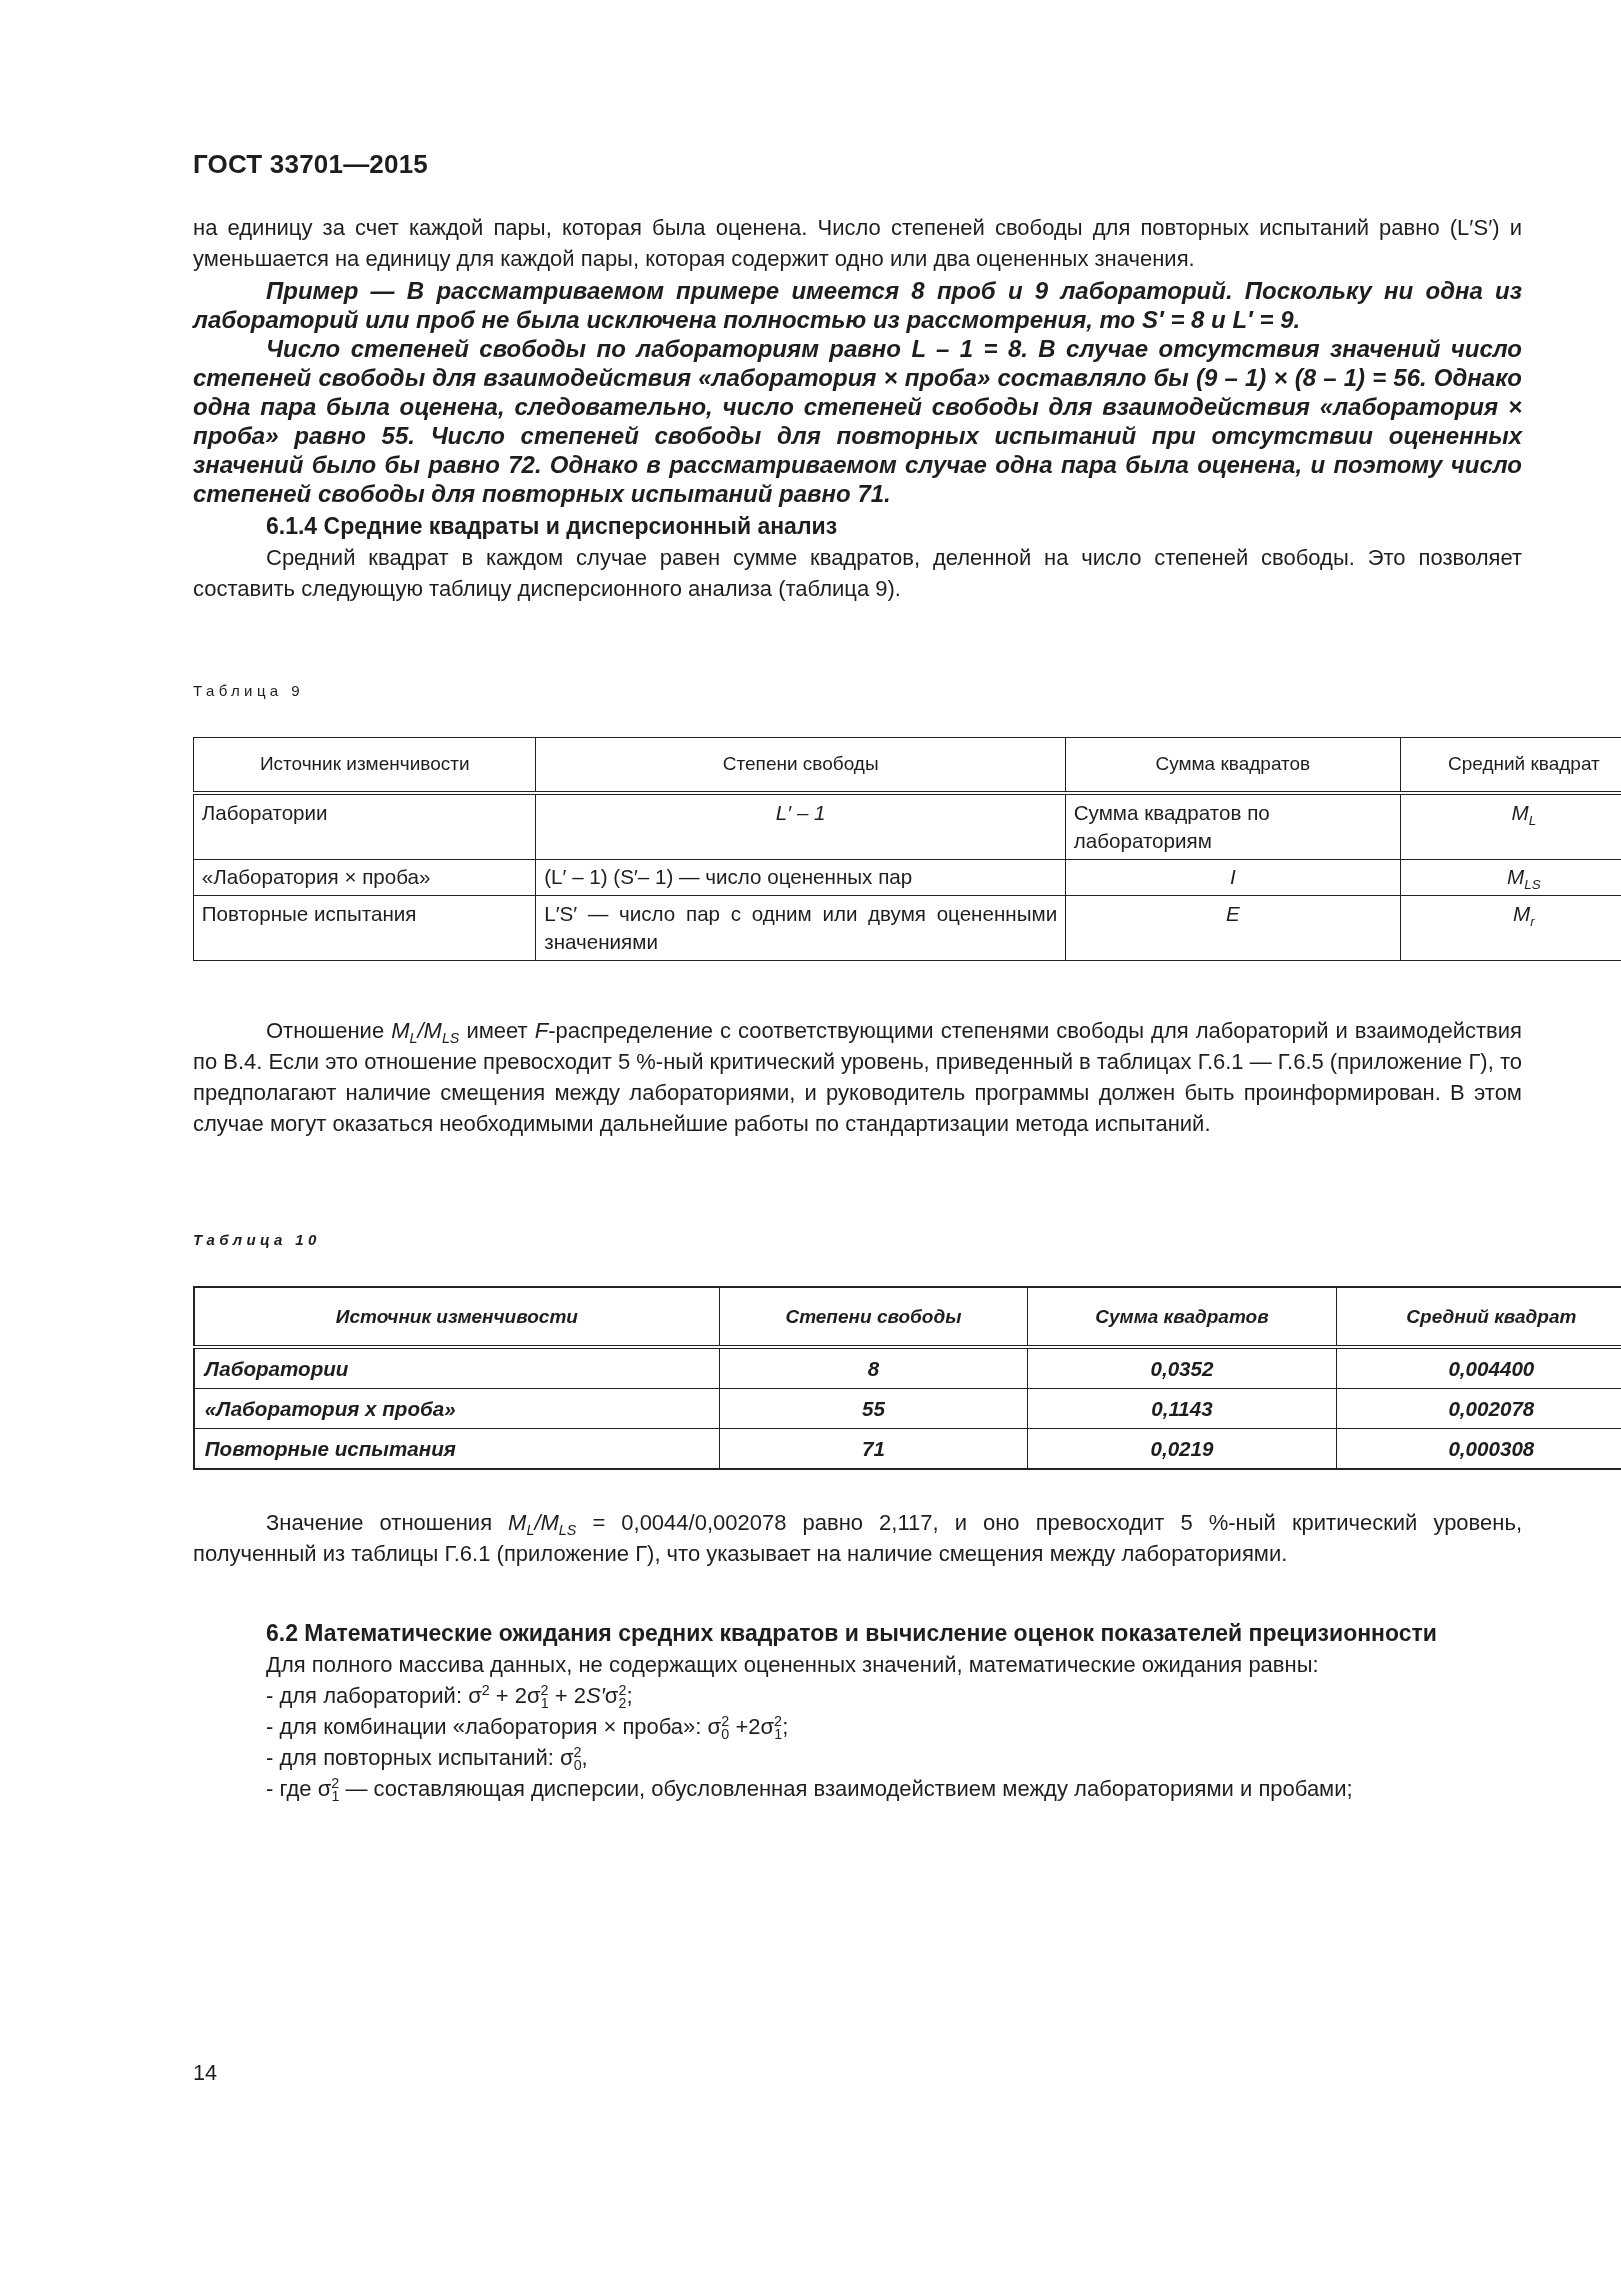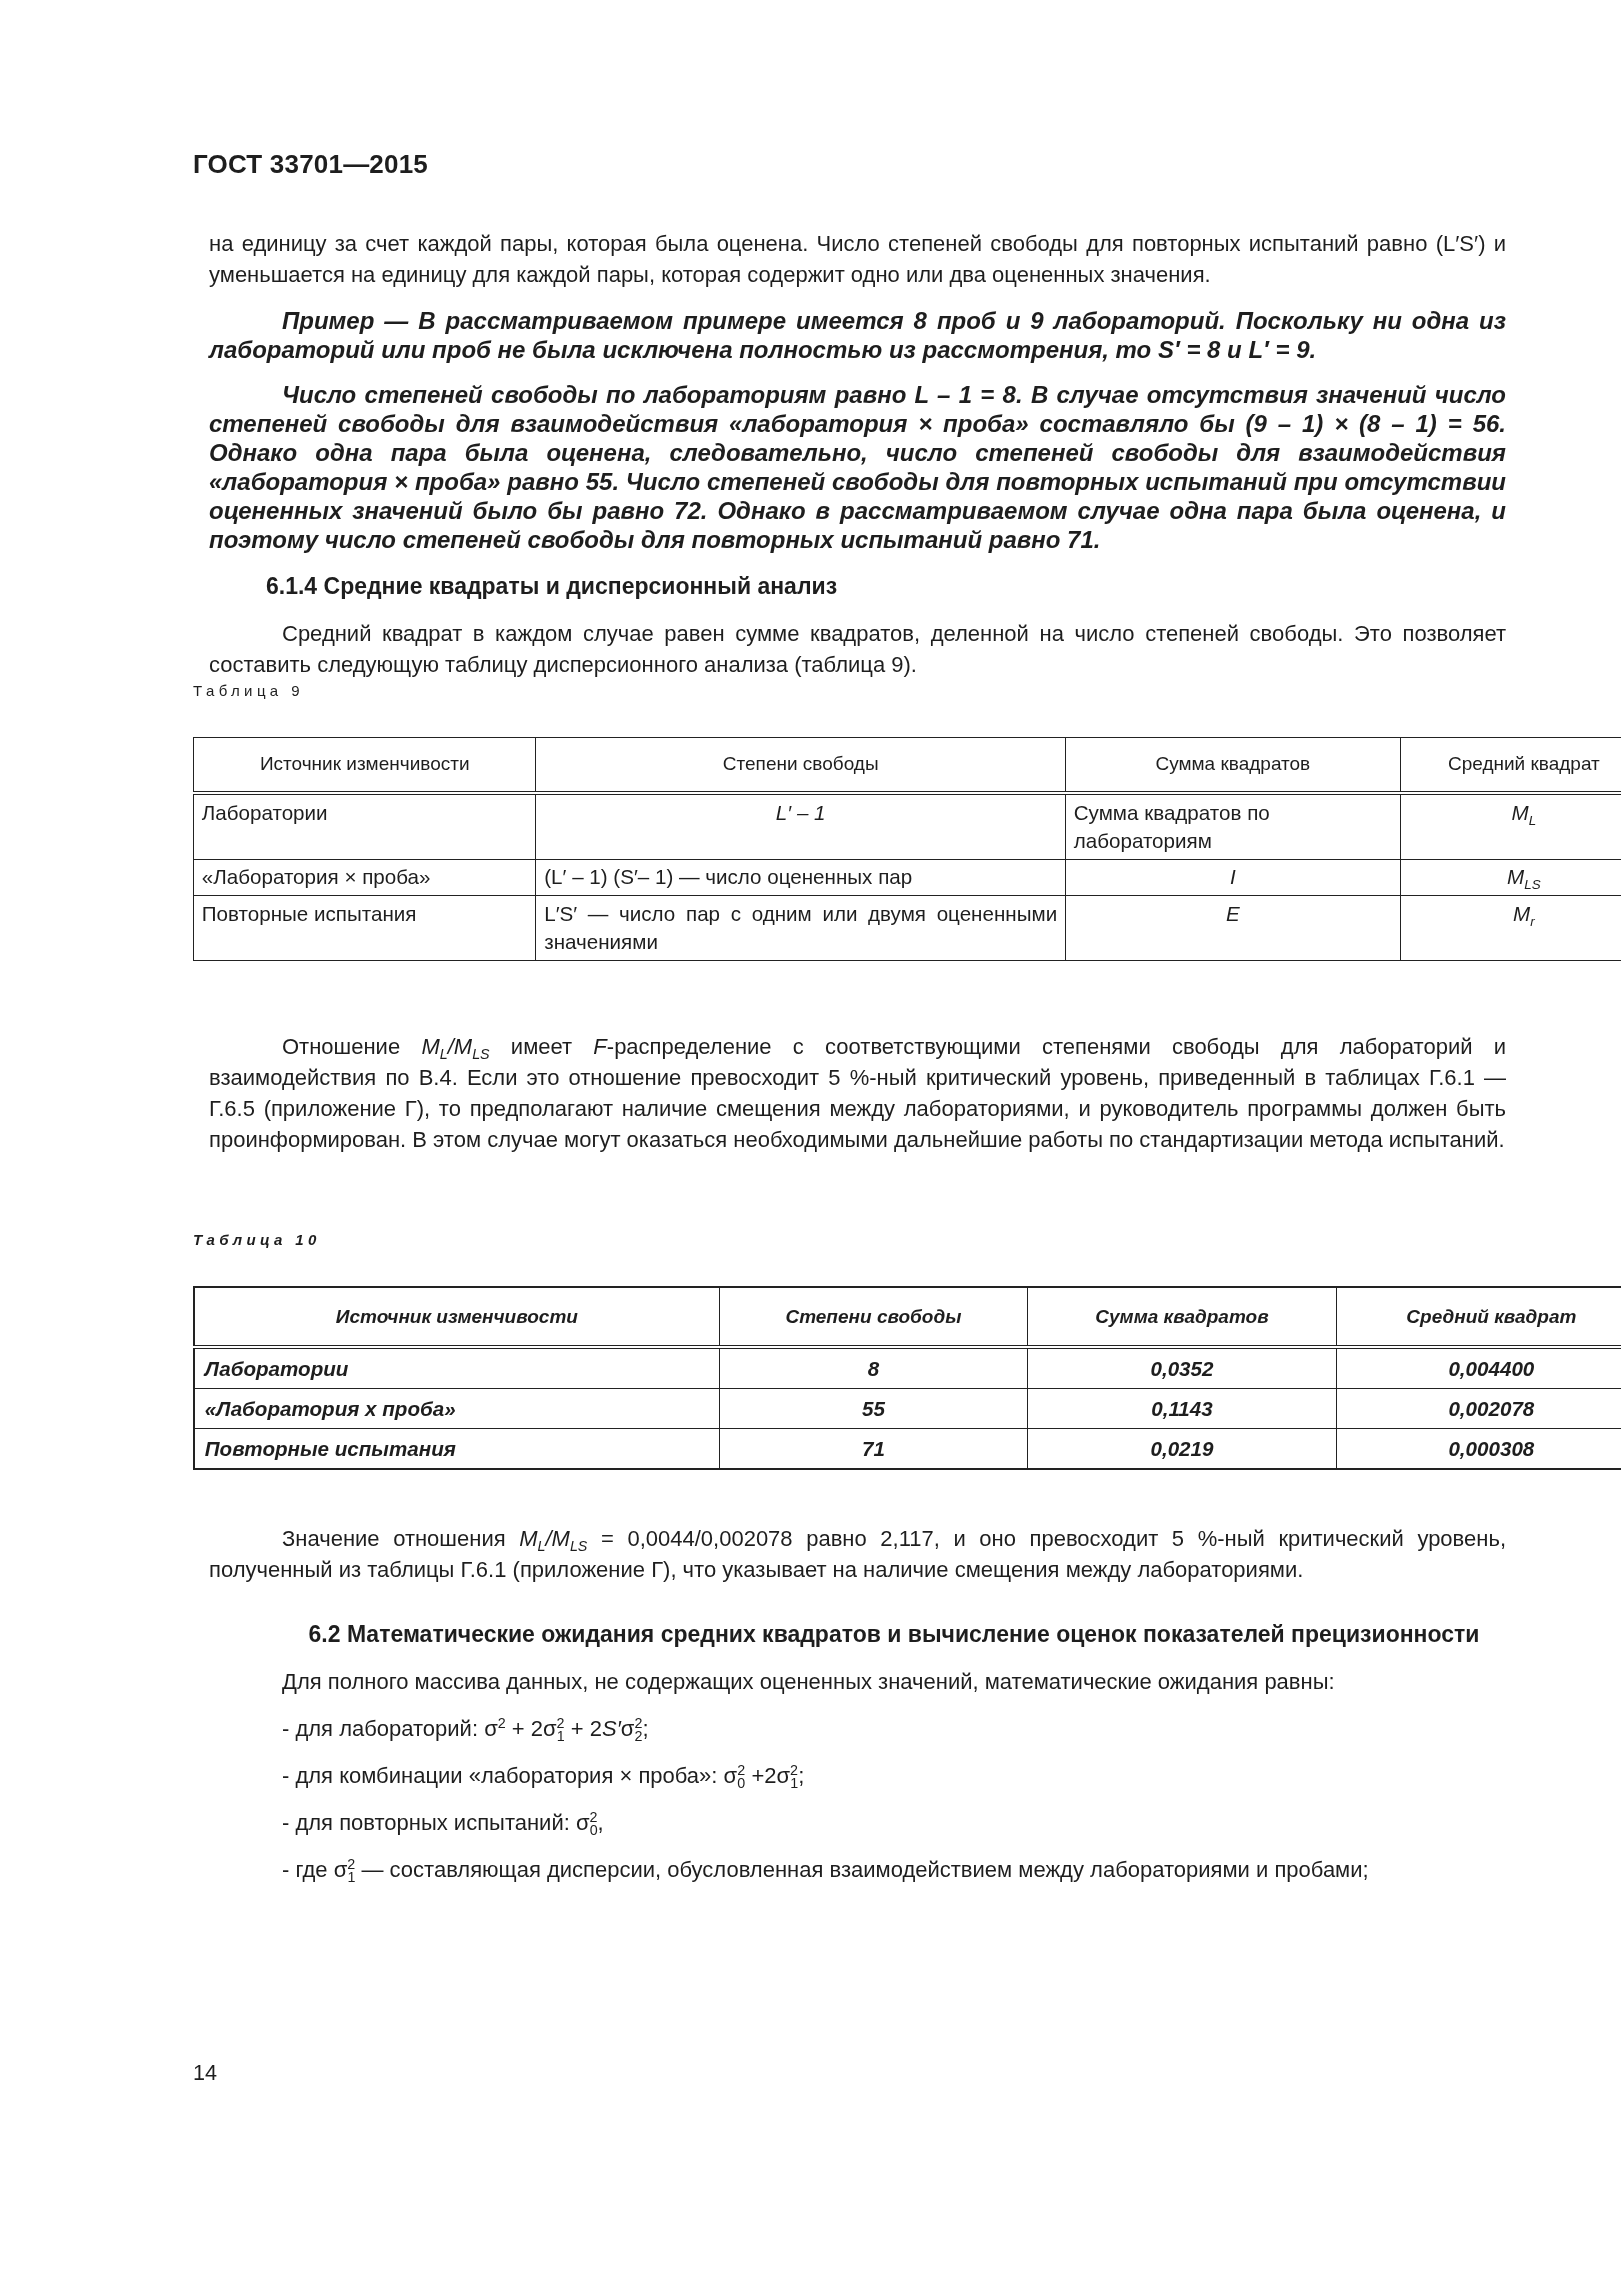--- a/index.html
+++ b/index.html
@@ -1,20 +1,20 @@
 <!DOCTYPE html>
 <html><head>
 <meta charset="utf-8">
 <style>
   html, body { margin: 0; padding: 0; background: #ffffff; }
   body { width: 1621px; height: 2293px; position: relative; overflow: hidden;
          font-family: "Liberation Sans", sans-serif; color: #1e1e1e; }
   .page { position: absolute; left: 193px; top: 0; width: 1329px; }
   .hdr { position: absolute; top: 149px; left: 0; font-size: 26px; font-weight: bold; letter-spacing: 0.2px; }
-  .txt { font-size: 22px; line-height: 31px; text-align: justify; margin: 16px; }
+  .txt { font-size: 22px; line-height: 31px; text-align: justify; margin: 0; }
   .ind { text-indent: 73px; }
   .ex { font-style: italic; font-weight: bold; font-size: 24px; line-height: 29px; }
   .h3 { font-weight: bold; font-size: 23px; line-height: 32px; margin: 0; }
   .blk { position: absolute; left: 0; width: 1329px; }
   .cap { font-size: 15px; letter-spacing: 4.4px; }
   .cap.bi { font-style: italic; font-weight: bold; }
   table { border-collapse: collapse; width: 1455px; }
   .t9 td, .t9 th { border: 1.5px solid #222; font-size: 20.6px; line-height: 28px; padding: 3.9px 7.8px; vertical-align: top; font-weight: normal; }
   .t9 th { height: 45px; vertical-align: middle; text-align: center; font-size: 19px; }
   .t9 thead tr { border-bottom: 4.9px double #222; }
@@ -124,21 +124,21 @@
           <td class="c">71</td>
           <td class="c">0,0219</td>
           <td class="c">0,000308</td>
         </tr>
       </tbody>
     </table>
   </div>
 
   <div class="blk" style="top:1507px;">
     <p class="txt ind"><span>Значение отношения </span><i>M</i><sub class="it">L</sub><i>/M</i><sub class="it">LS</sub><span> = 0,0044/0,002078 равно 2,117, и оно превосходит 5 %-ный критический уровень, полученный из таблицы Г.6.1 (приложение Г), что указывает на наличие смещения между лабораториями.</span></p>
-    <p class="h3 ind" style="margin-top:33px; text-align:center;">6.2 Математические ожидания средних квадратов и вычисление оценок показателей прецизионности</p>
+    <p class="h3 ind" style="margin-top:48px; text-align:left;">6.2 Математические ожидания средних квадратов и вычисление оценок показателей прецизионности</p>
     <p class="txt ind">Для полного массива данных, не содержащих оцененных значений, математические ожидания равны:</p>
     <p class="txt li"><span>- для лабораторий: </span>σ<sup>2</sup> + 2σ<sup>2</sup><sub style="margin-left:-7.8px">1</sub> + 2<i>S′</i>σ<sup>2</sup><sub style="margin-left:-7.8px">2</sub>;</p>
     <p class="txt li"><span>- для комбинации «лаборатория × проба»: </span>σ<sup>2</sup><sub style="margin-left:-7.8px">0</sub> +2σ<sup>2</sup><sub style="margin-left:-7.8px">1</sub>;</p>
     <p class="txt li"><span>- для повторных испытаний: </span>σ<sup>2</sup><sub style="margin-left:-7.8px">0</sub>,</p>
     <p class="txt ind"><span>- где </span>σ<sup>2</sup><sub style="margin-left:-7.8px">1</sub><span> — составляющая дисперсии, обусловленная взаимодействием между лабораториями и пробами;</span></p>
   </div>
 
   <div class="pg">14</div>
 </div>
 

